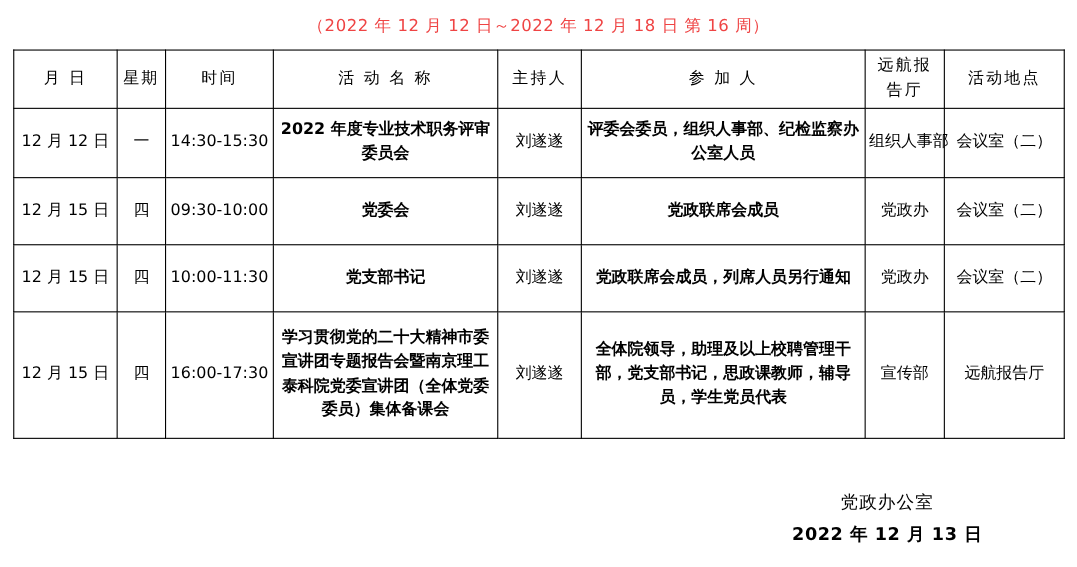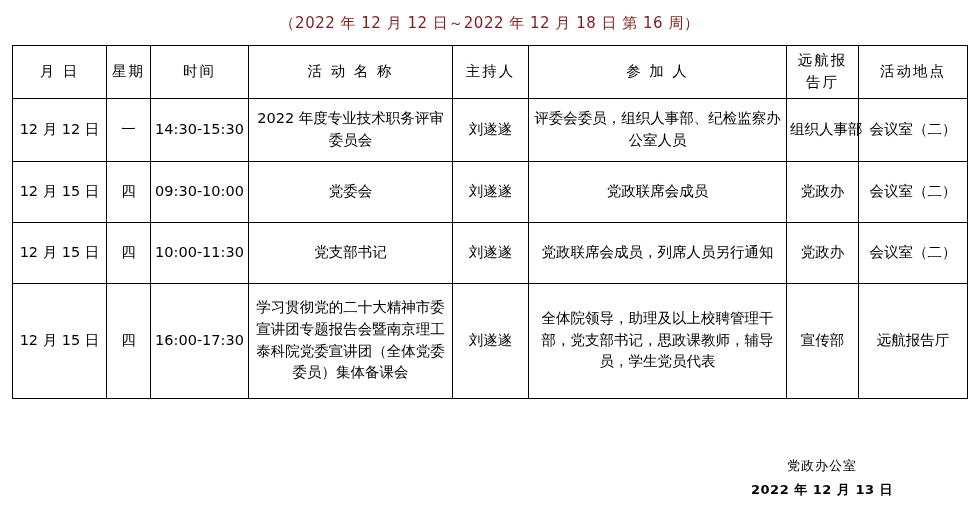--- a/index.html
+++ b/index.html
@@ -20,21 +20,21 @@
     height: 515px;
     position: relative;
     box-sizing: border-box;
   }
   .doc-header {
     text-align: center;
     font-size: 15px;
     letter-spacing: 0.5px;
     padding-top: 14px;
     padding-bottom: 12px;
-    color: #7f1d1d;
+    color: #ef4444;
   }
   .table-wrap {
     padding: 0 12px;
   }
   table.schedule {
     border-collapse: collapse;
     width: 955px;
     margin: 0 auto;
     table-layout: fixed;
     padding-left: 46px;
@@ -62,33 +62,34 @@
   col.c-part { width: 258px; }
   col.c-org  { width: 72px; }
   col.c-place{ width: 109px; }
 
   td.cell-date, td.cell-week, td.cell-time, td.cell-host, td.cell-org, td.cell-place {
     white-space: nowrap;
   }
   td.cell-name, td.cell-part {
     line-height: 1.6;
     padding: 8px 10px;
+    font-weight: bold;
   }
   tr.row-1 td { height: 54px; }
   tr.row-2 td { height: 54px; }
   tr.row-3 td { height: 52px; }
   tr.row-4 td { height: 52px; }
   tr.row-5 td { height: 106px; }
 
   .footer {
     position: absolute;
     right: 86px;
     bottom: 14px;
     text-align: center;
-    font-size: 13px;
+    font-size: 16px;
     line-height: 1.8;
   }
   .footer div { white-space: nowrap; }
   .footer .sig-office { letter-spacing: 1px; }
   .footer .sig-date { letter-spacing: 0.5px; font-weight: bold; }
   .hdr-spaced { letter-spacing: 4px; }
 </style>
 </head>
 <body>
 

